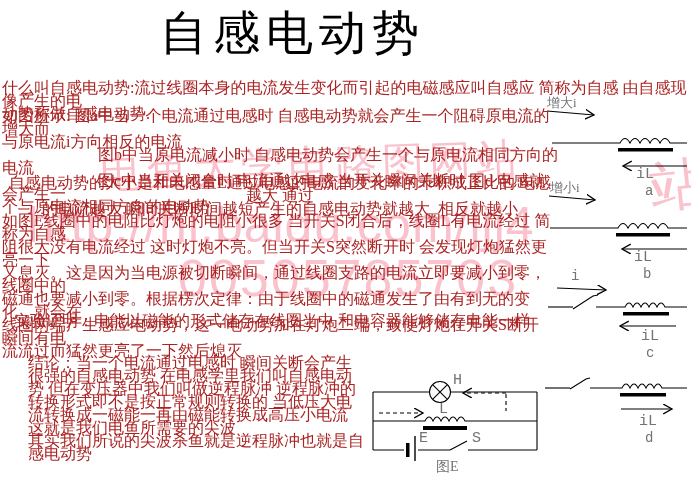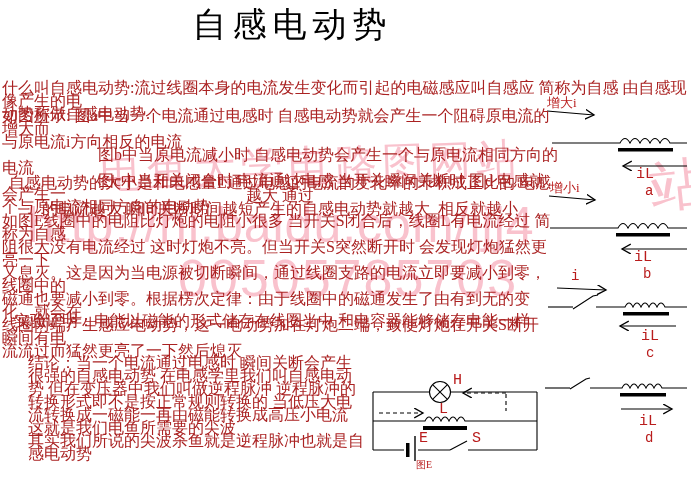--- a/index.html
+++ b/index.html
@@ -5,21 +5,21 @@
   html,body{margin:0;padding:0;}
   body{
     width:691px;height:482px;position:relative;overflow:hidden;
     background:#ffffff;
     font-family:"Liberation Serif","DejaVu Serif",serif;
   }
   .abs{position:absolute;}
   
   #title{
     top:2px;left:0;width:585px;text-align:center;
-    font-size:34px;letter-spacing:6px;color:#000;white-space:nowrap;
+    font-size:47px;letter-spacing:6px;color:#000;white-space:nowrap;
   }
   
   .para{
     color:#aa2222;font-size:16px;line-height:13px;
     white-space:pre-wrap;z-index:3;
   }
   #p1{top:81px;left:2px;width:689px;}
   #p2{top:109px;left:2px;width:556px;}
   #p3{top:176px;left:2px;width:556px;text-align:center;}
   #p4{top:214px;left:2px;width:552px;}
@@ -29,41 +29,41 @@
   .wm{
     color:#f7aebd;font-family:"Liberation Sans","DejaVu Sans",sans-serif;
     z-index:1;white-space:nowrap;opacity:.75;
   }
   #wm-site{top:138px;left:100px;font-size:42px;letter-spacing:5px;transform:rotate(-2deg);}
   #wm-url{top:196px;left:16px;font-size:50px;letter-spacing:1px;margin-left:11px;}
   #wm-num{top:248px;left:178px;font-size:52px;letter-spacing:2px;}
   #wm-frag{top:148px;left:650px;font-size:56px;transform:rotate(-6deg);}
   
   .dlabel{
-    color:#b91c1c;z-index:4;white-space:nowrap;
+    color:#737373;z-index:4;white-space:nowrap;
     font-family:"Liberation Mono","DejaVu Sans Mono",monospace;
   }
   .cn{font-family:"Liberation Serif","DejaVu Serif",serif;}
   #svgwrap{top:0;left:0;z-index:2;}
   #lab-a-cur{top:94px;left:547px;font-size:13px;}
   #lab-b-cur{top:179px;left:550px;font-size:13px;}
   #lab-c-cur{top:268px;left:571px;font-size:14px;}
   #lab-a-il{top:166px;left:636px;font-size:15px;}
   #lab-b-il{top:249px;left:634px;font-size:15px;}
   #lab-c-il{top:328px;left:641px;font-size:15px;}
   #lab-d-il{top:413px;left:639px;font-size:15px;}
   #lab-a-tag{top:183px;left:645px;font-size:14px;}
   #lab-b-tag{top:266px;left:643px;font-size:14px;}
   #lab-c-tag{top:345px;left:646px;font-size:14px;}
   #lab-d-tag{top:430px;left:645px;font-size:14px;}
   #lab-H{top:372px;left:453px;font-size:15px;}
   #lab-L{top:401px;left:439px;font-size:15px;}
   #lab-E{top:430px;left:419px;font-size:15px;}
   #lab-S{top:430px;left:472px;font-size:15px;}
-  #lab-figE{top:458px;left:416px;font-size:10px;}
+  #lab-figE{top:458px;left:436px;font-size:14px;}
 </style>
 </head>
 <body>
 
 <div class="abs wm" id="wm-site">电鱼大学电路图网站</div>
 <div class="abs wm" id="wm-url">http://hi.baidu.com/jjj4</div>
 <div class="abs wm" id="wm-num">00505785703</div>
 <div class="abs wm" id="wm-frag">站</div>
 
 <div class="abs" id="title">自感电动势</div>

